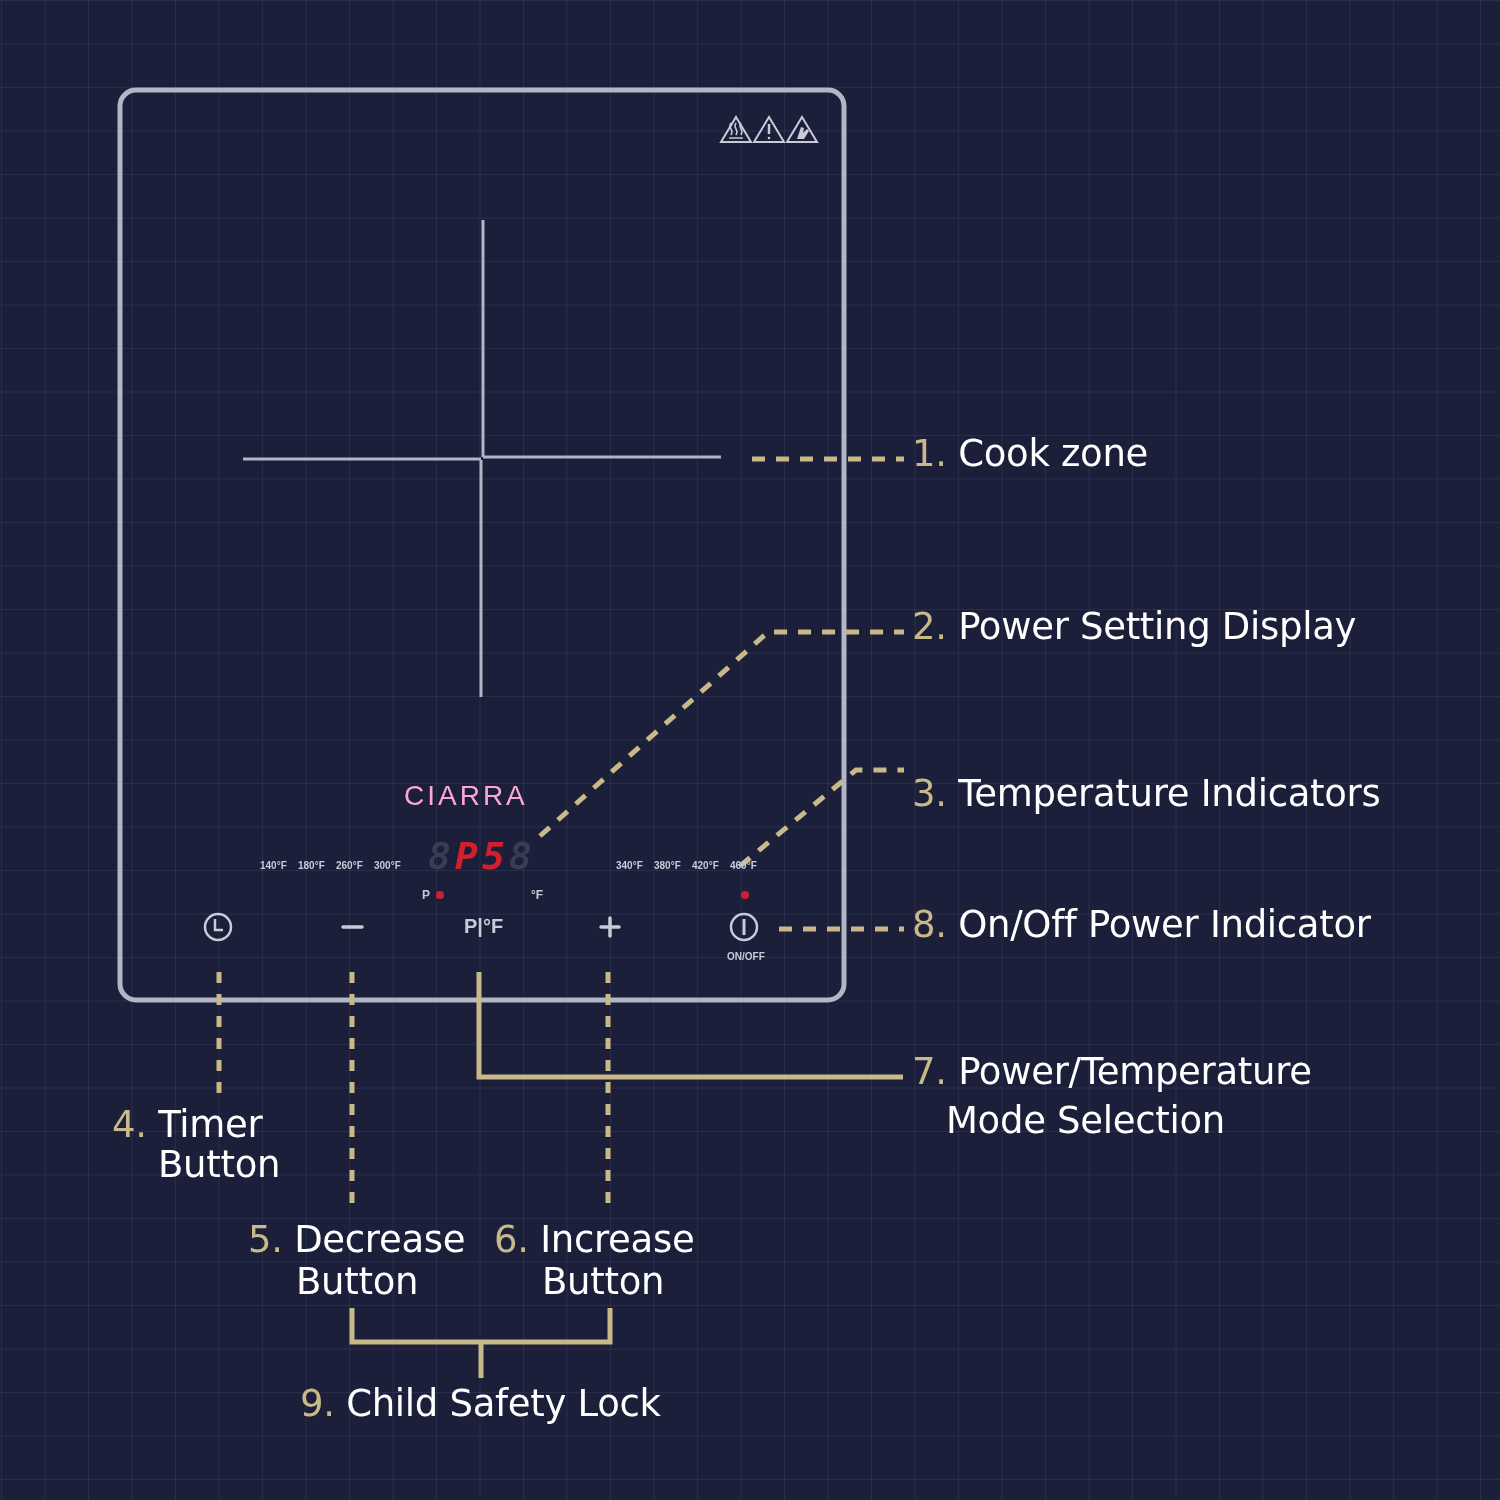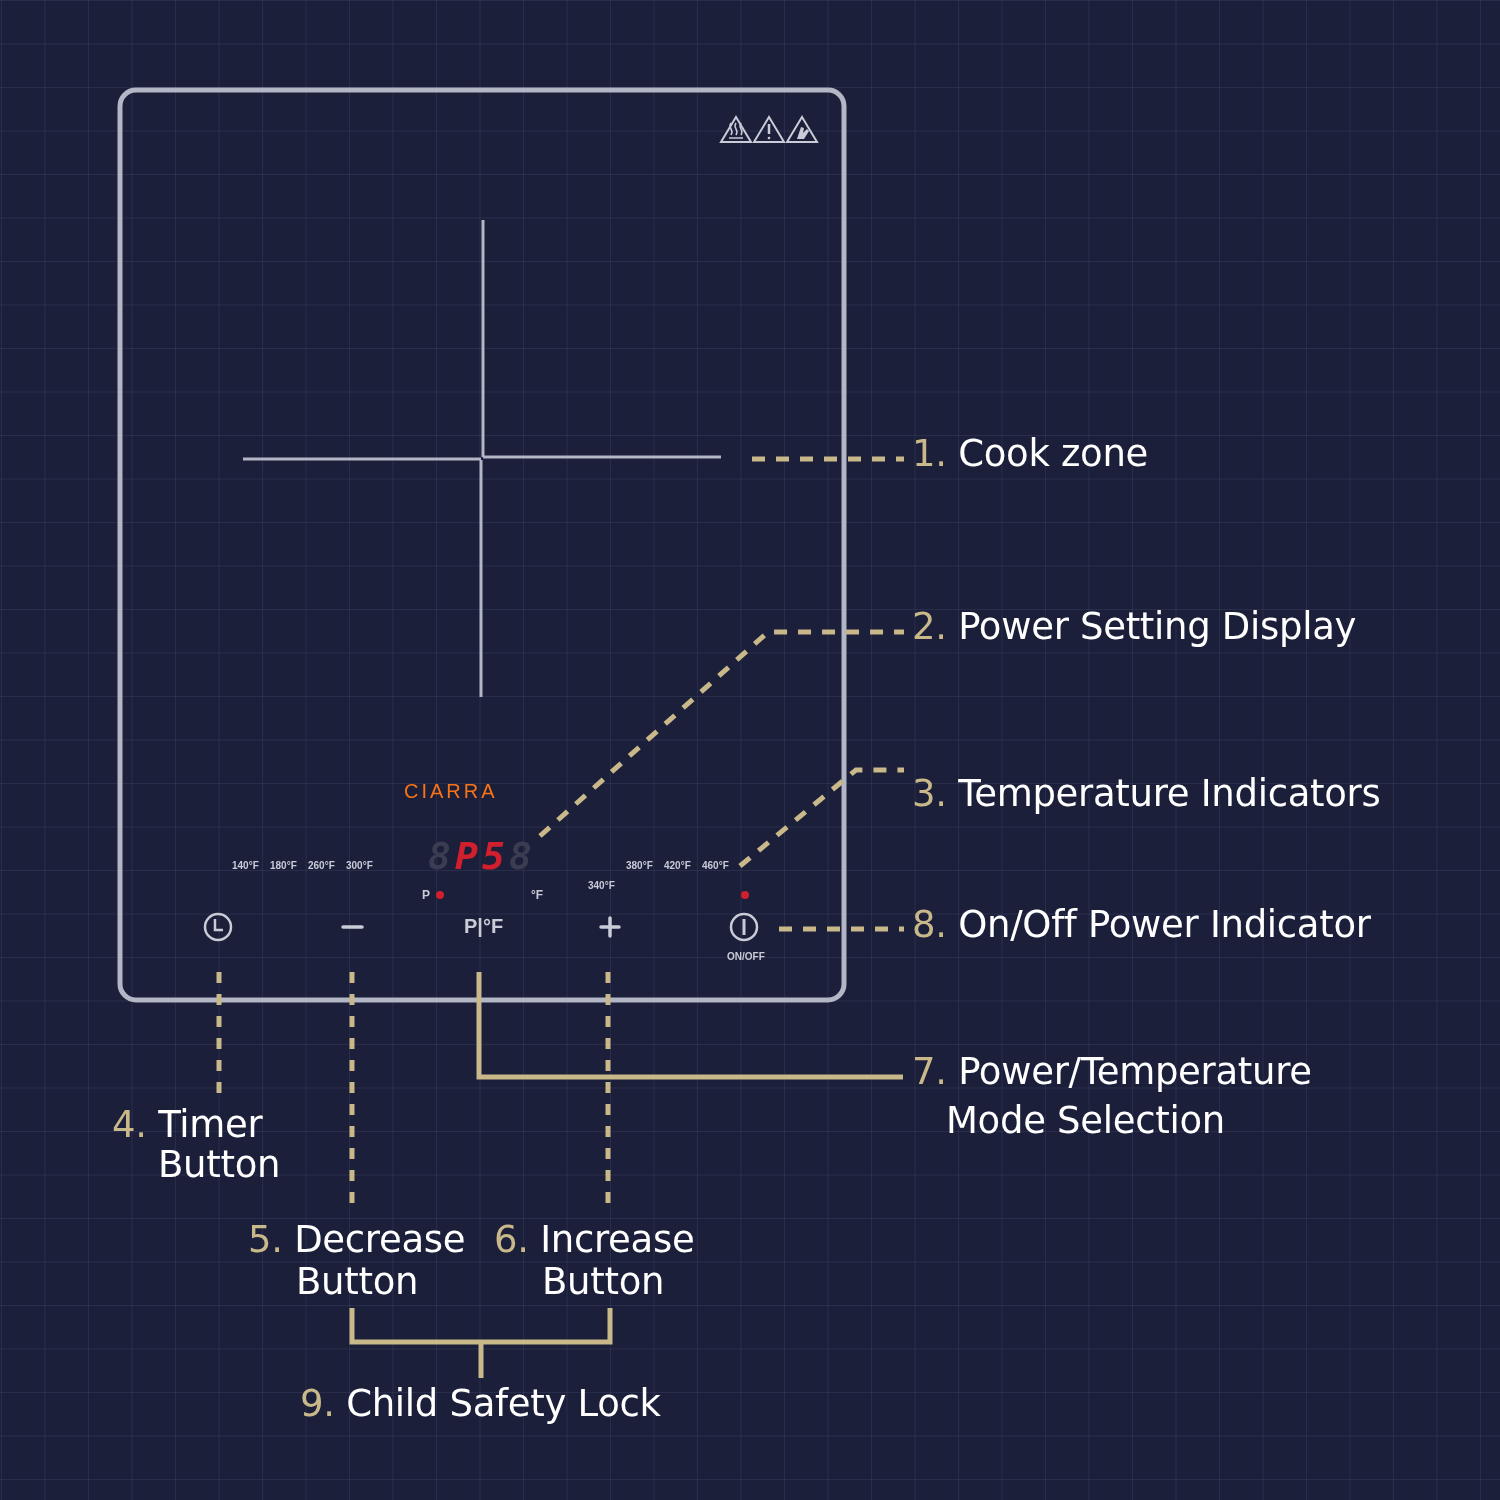--- a/index.html
+++ b/index.html
@@ -10,22 +10,22 @@
       linear-gradient(to right, rgba(120,130,180,0.14) 1px, transparent 1px),
       linear-gradient(to bottom, rgba(120,130,180,0.14) 1px, transparent 1px);
     background-size:43.5px 43.5px;
     background-position:1px 0px;
     font-family:"DejaVu Sans", sans-serif;
   }
   .abs { position:absolute; }
   svg.overlay { position:absolute; left:0; top:0; width:1500px; height:1500px; }
   .label { position:absolute; color:#ffffff; font-family:"DejaVu Sans", sans-serif; font-size:37px; line-height:1.1; white-space:nowrap; letter-spacing:-0.3px; }
   .num { color:#c8b88a; }
-  .temp { position:absolute; color:#c8ccd8; font-size:10px; font-family:"Liberation Sans", sans-serif; font-weight:bold; white-space:nowrap; }
-  .brand { position:absolute; left:404px; top:780px; color:#f97316; font-family:"Liberation Sans", sans-serif; font-size:20px; letter-spacing:3px; }
+  .temp { position:absolute; color:#c8ccd8; font-size:10px; font-family:"Liberation Sans", sans-serif; font-weight:bold; white-space:nowrap;margin-left:28px; }
+  .brand { position:absolute; left:404px; top:780px; color:#f9a8d4; font-family:"Liberation Sans", sans-serif; font-size:28px; letter-spacing:3px; }
   .seg { position:absolute; font-family:"DejaVu Sans Mono", monospace; font-size:38px; font-style:italic; font-weight:bold; }
   .ctrl-text { position:absolute; color:#c9ccd6; font-family:"Liberation Sans", sans-serif; font-weight:bold; }
 </style>
 </head>
 <body>
 
 <svg class="overlay" viewBox="0 0 1500 1500">
   <rect x="120" y="90" width="724" height="910" rx="16" ry="16" fill="none" stroke="#b3b6c4" stroke-width="5"></rect>
 
   <g stroke="#b3b6c4" stroke-width="3" fill="none">
@@ -100,21 +100,21 @@
   <span class="seg" style="left:509px;top:834px;color:#3a3d52;">8</span>
 </div>
 
 <div>
   <span class="temp" style="left:232px;top:860px;">140°F</span>
   <span class="temp" style="left:270px;top:860px;">180°F</span>
   <span class="temp" style="left:308px;top:860px;">260°F</span>
   <span class="temp" style="left:346px;top:860px;">300°F</span>
 </div>
 <div>
-  <span class="temp" style="left:588px;top:880px;">340°F</span>
+  <span class="temp" style="left:588px;top:860px;">340°F</span>
   <span class="temp" style="left:626px;top:860px;">380°F</span>
   <span class="temp" style="left:664px;top:860px;">420°F</span>
   <span class="temp" style="left:702px;top:860px;text-align:center;">460°F</span>
 </div>
 
 <span class="ctrl-text" style="left:422px;top:888px;font-size:12px;">P</span>
 <span class="ctrl-text" style="left:531px;top:888px;font-size:12px;">°F</span>
 
 <div class="abs" style="left:200px;top:909px;width:36px;height:36px;"></div>
 <div class="abs" style="left:334px;top:909px;width:36px;height:36px;"></div>

